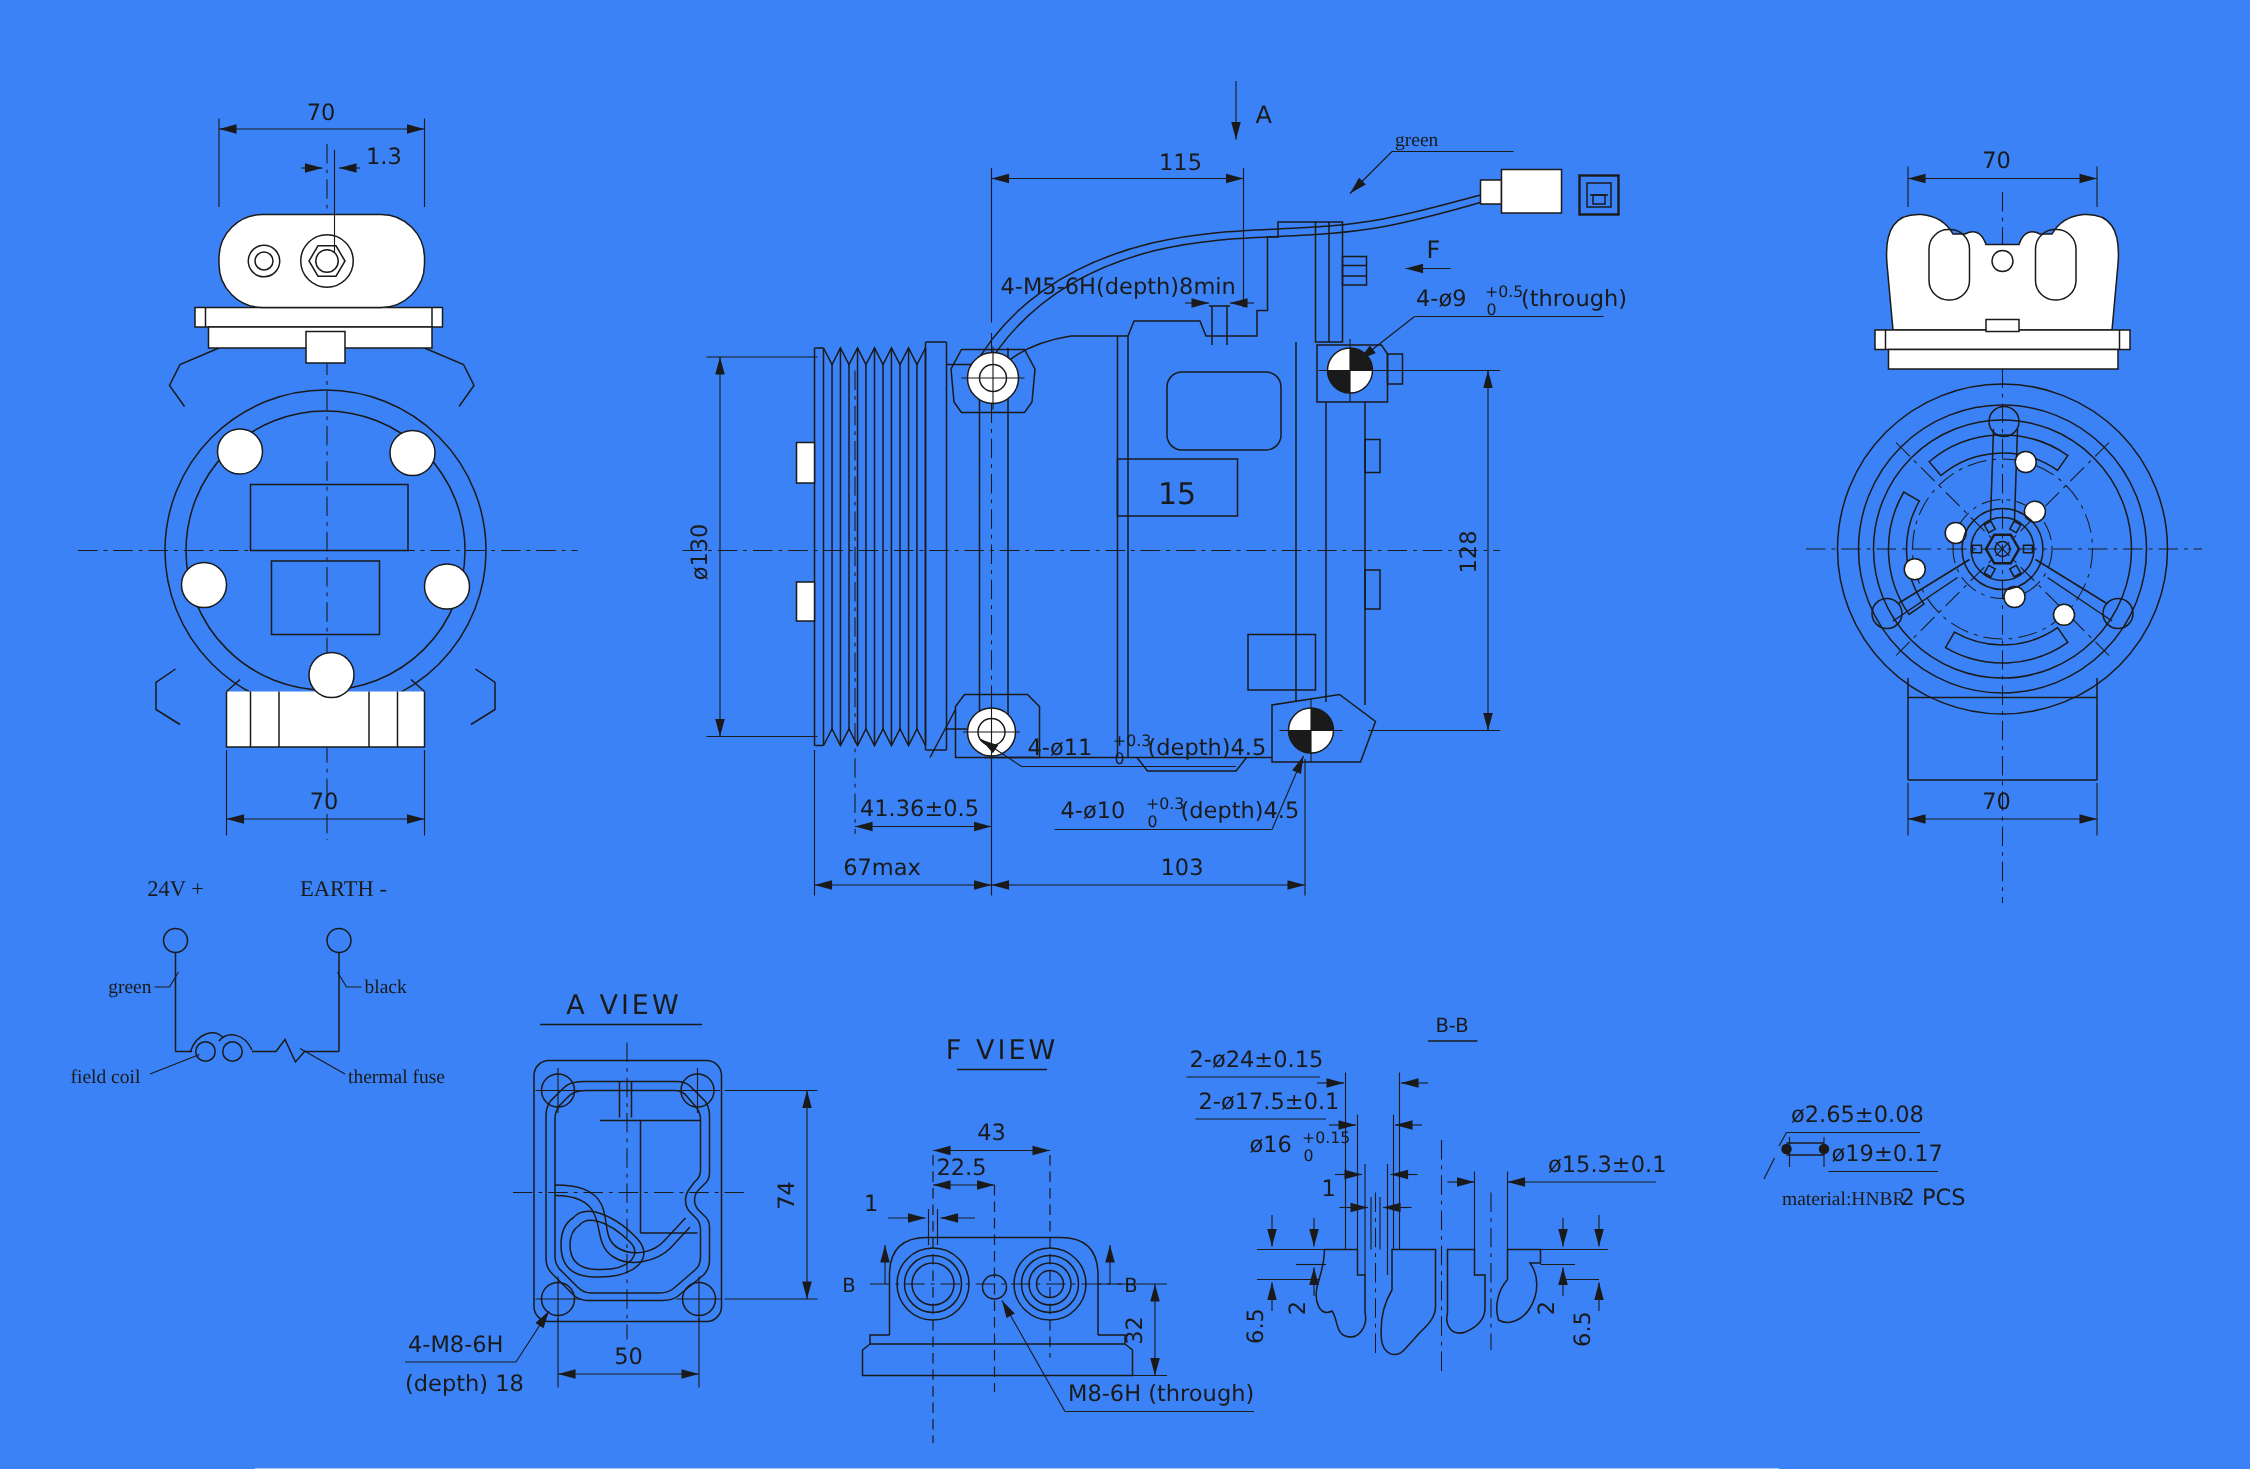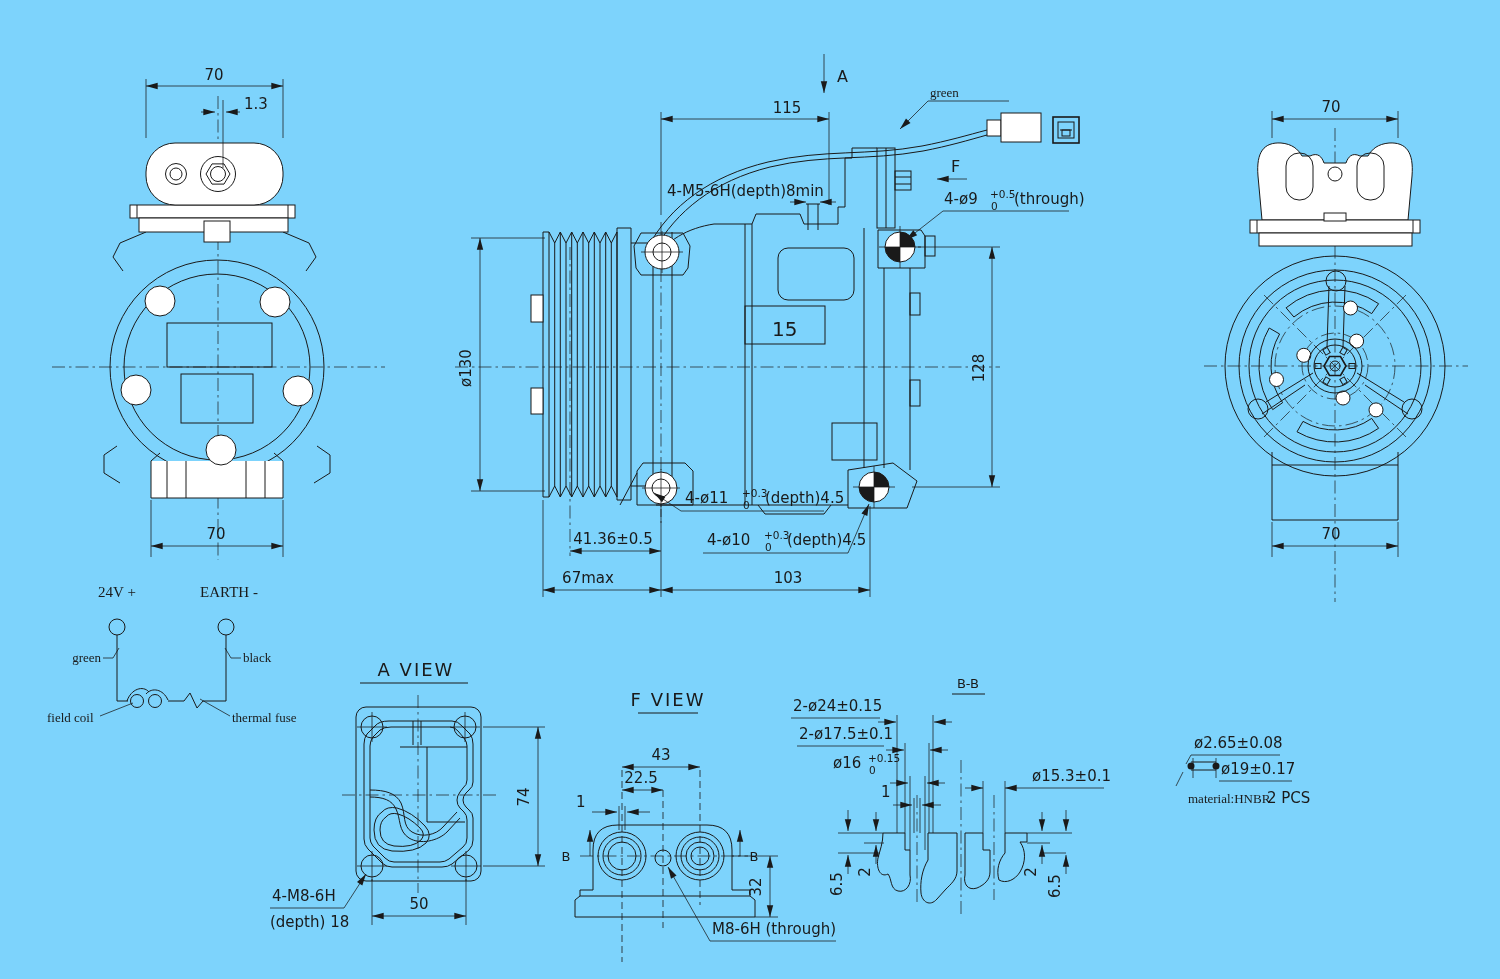--- a/index.html
+++ b/index.html
@@ -1,16 +1,16 @@
 <!DOCTYPE html>
 <html><head>
 <meta charset="utf-8">
 <style>
   html,body{margin:0;padding:0;background:#ffffff;}
-  .stage{position:relative;width:1500px;height:979px;background:#7dd3fc;overflow:hidden;}
+  .stage{position:relative;width:1500px;height:979px;background:#3b82f6;overflow:hidden;}
   svg{display:block;}
   text{fill:#1a1a1a;font-family:"DejaVu Sans",sans-serif;}
   .t11{font-size:10.5px;}
   .t13{font-size:13px;}
   .t15{font-size:15px;}
   .t16{font-size:16px;}
   .t18{font-size:18px;letter-spacing:2px;}
   .t20{font-size:20px;}
   .ser{font-family:"Liberation Serif",serif;font-size:15px;}
   .ser13{font-family:"Liberation Serif",serif;font-size:13px;}

